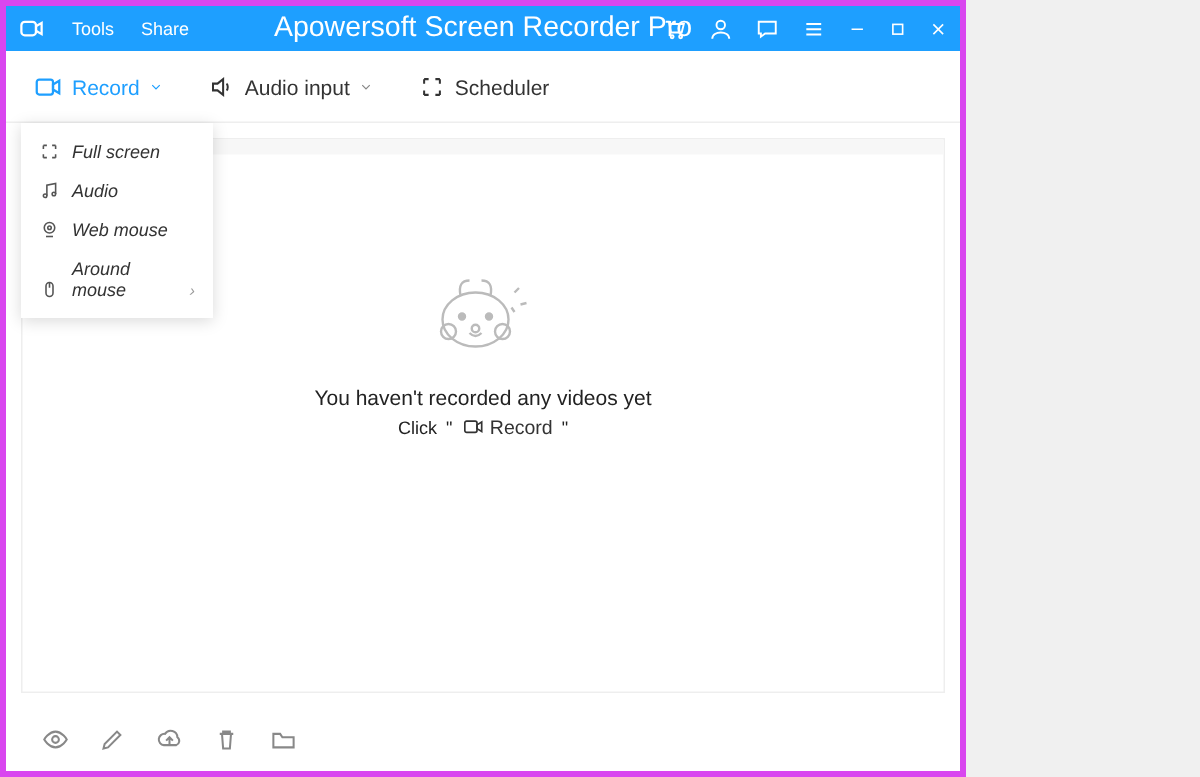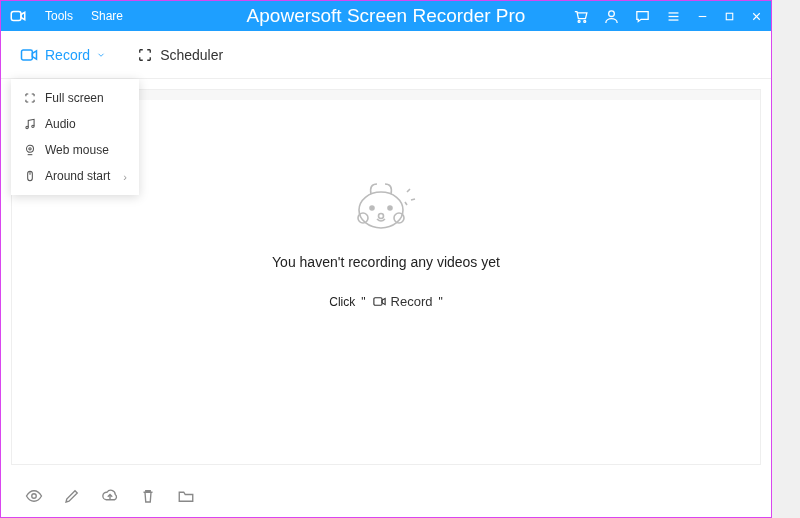--- a/index.html
+++ b/index.html
@@ -1,34 +1,34 @@
 <!DOCTYPE html>
 <html><head>
 <meta charset="utf-8">
 <style>
 * { margin: 0; padding: 0; box-sizing: border-box; font-family: -apple-system, BlinkMacSystemFont, "Segoe UI", Arial, sans-serif; }
 body { background: #f0f0f0; width: 800px; height: 518px; overflow: hidden; }
-.window { width: 772px; height: 518px; background: #fff; border: 1px solid #d946ef; position: relative; }
+.window { width: 644px; height: 518px; background: #fff; border: 4px solid #d946ef; position: relative; }
 .titlebar { height: 30px; background: #1e9fff; display: flex; align-items: center; color: #fff; font-size: 12px; padding: 0 8px; }
 .titlebar-left { display: flex; align-items: center; gap: 18px; }
 .logo { width: 18px; height: 18px; display: flex; align-items: center; justify-content: center; }
 .title-center { position: absolute; left: 50%; transform: translateX(-50%); font-size: 19px; }
 .titlebar-right { margin-left: auto; display: flex; align-items: center; gap: 14px; }
 .titlebar-right svg, .titlebar-right .chr { cursor: pointer; }
 .toolbar { height: 48px; display: flex; align-items: center; padding: 0 18px; gap: 30px; border-bottom: 1px solid #eee; font-size: 14px; }
 .tool-item { display: flex; align-items: center; gap: 6px; color: #333; cursor: pointer; }
 .tool-record { color: #1e9fff; }
 .dropdown { position: absolute; top: 78px; left: 10px; width: 128px; background: #fff; box-shadow: 0 2px 10px rgba(0,0,0,0.15); z-index: 10; padding: 6px 0; }
-.dd-item { display: flex; align-items: flex-end; gap: 8px; padding: 6px 12px; font-size: 12px; color: #333; cursor: pointer; }
+.dd-item { display: flex; align-items: flex-end; gap: 8px; padding: 6px 12px; font-size: 12px; color: #333; cursor: pointer; font-style: italic; }
 .dd-item .sub { margin-left: auto; color: #999; font-size: 11px; }
 .content { position: absolute; top: 78px; left: 0; right: 0; bottom: 42px; background: #fff; margin: 10px; border: 1px solid #eee; display: flex; flex-direction: column; align-items: center; }
 .content-header { height: 10px; width: 100%; background: #f7f7f7; }
 .mascot { margin-top: 70px; width: 90px; height: 70px; display:flex; align-items:center; justify-content:center; }
 .msg1 { margin-top: 14px; font-size: 14px; color: #222; }
-.msg2 { margin-top: 24px; font-size: 12px; color: #222; display: flex; align-items: center; gap: 6px; }
+.msg2 { margin-top: 4px; font-size: 12px; color: #222; display: flex; align-items: center; gap: 6px; }
 .record-chip { display: inline-flex; align-items: center; gap: 4px; font-size: 13px; color: #333; }
 .bottombar { position: absolute; bottom: 0; left: 0; right: 0; height: 42px; display: flex; align-items: center; gap: 20px; padding: 0 24px; }
 .bottombar svg { cursor: pointer; }
 .icon { display: inline-flex; }
 </style>
 </head>
 <body>
 
 <div class="window">
   <div class="titlebar">
@@ -99,20 +99,34 @@
       <span>Record</span>
       <span class="icon">
         <svg width="10" height="10" viewBox="0 0 24 24" fill="none" stroke="#1e9fff" stroke-width="2">
             <path d="M6 9l6 6 6-6"></path>
           </svg>
       </span>
     </div>
     <div class="tool-item">
       <span class="icon">
         <svg width="18" height="18" viewBox="0 0 24 24" fill="none" stroke="#333" stroke-width="1.8">
+            <path d="M4 9v6h4l5 4V5L8 9H4z"></path>
+            <path d="M16 9c1.5 1 1.5 5 0 6"></path>
+          </svg>
+      </span>
+      <span>Audio input</span>
+      <span class="icon">
+        <svg width="10" height="10" viewBox="0 0 24 24" fill="none" stroke="#888" stroke-width="2">
+            <path d="M6 9l6 6 6-6"></path>
+          </svg>
+      </span>
+    </div>
+    <div class="tool-item">
+      <span class="icon">
+        <svg width="18" height="18" viewBox="0 0 24 24" fill="none" stroke="#333" stroke-width="1.8">
             <path d="M5 5h4M5 5v4M19 5h-4M19 5v4M5 19h4M5 19v-4M19 19h-4M19 19v-4"></path>
           </svg>
       </span>
       <span>Scheduler</span>
     </div>
   </div>
 
   <div class="dropdown">
     <div class="dd-item">
       <span class="icon">
@@ -142,41 +156,41 @@
         </span>
       <span>Web mouse</span>
     </div>
     <div class="dd-item">
       <span class="icon">
           <svg width="14" height="14" viewBox="0 0 24 24" fill="none" stroke="#555" stroke-width="1.8">
             <rect x="8" y="4" width="8" height="16" rx="4"></rect>
             <line x1="12" y1="4" x2="12" y2="10"></line>
           </svg>
         </span>
-      <span>Around start</span>
+      <span>Around mouse</span>
       <span class="sub">›</span>
     </div>
   </div>
 
   <div class="content">
     <div class="content-header"></div>
     <div class="mascot icon">
       <svg width="90" height="70" viewBox="0 0 90 70" fill="none" stroke="#bbb" stroke-width="1.6">
         <ellipse cx="40" cy="40" rx="22" ry="18"></ellipse>
         <circle cx="31" cy="38" r="2" fill="#bbb"></circle>
           <circle cx="49" cy="38" r="2" fill="#bbb"></circle>
         <circle cx="40" cy="46" r="2.5"></circle>
           <path d="M36 49 q4 4 8 0"></path>
         <path d="M30 24 q-2 -10 6 -10 M50 24 q2 -10 -6 -10"></path>
         <circle cx="22" cy="48" r="5"></circle>
           <circle cx="58" cy="48" r="5"></circle>
         <path d="M66 22 l3 -3 M70 30 l4 -1 M64 32 l2 3"></path>
       </svg>
     </div>
-    <div class="msg1">You haven't recording any videos yet</div>
+    <div class="msg1">You haven't recorded any videos yet</div>
     <div class="msg2">
       <span>Click</span>
       <span>"</span>
       <span class="record-chip">
         <span class="icon">
             <svg width="15" height="15" viewBox="0 0 24 24" fill="none" stroke="#333" stroke-width="1.8">
               <rect x="3" y="6" width="13" height="12" rx="2"></rect>
               <path d="M16 10 L21 7 L21 17 L16 14 Z"></path>
             </svg>
           </span>

